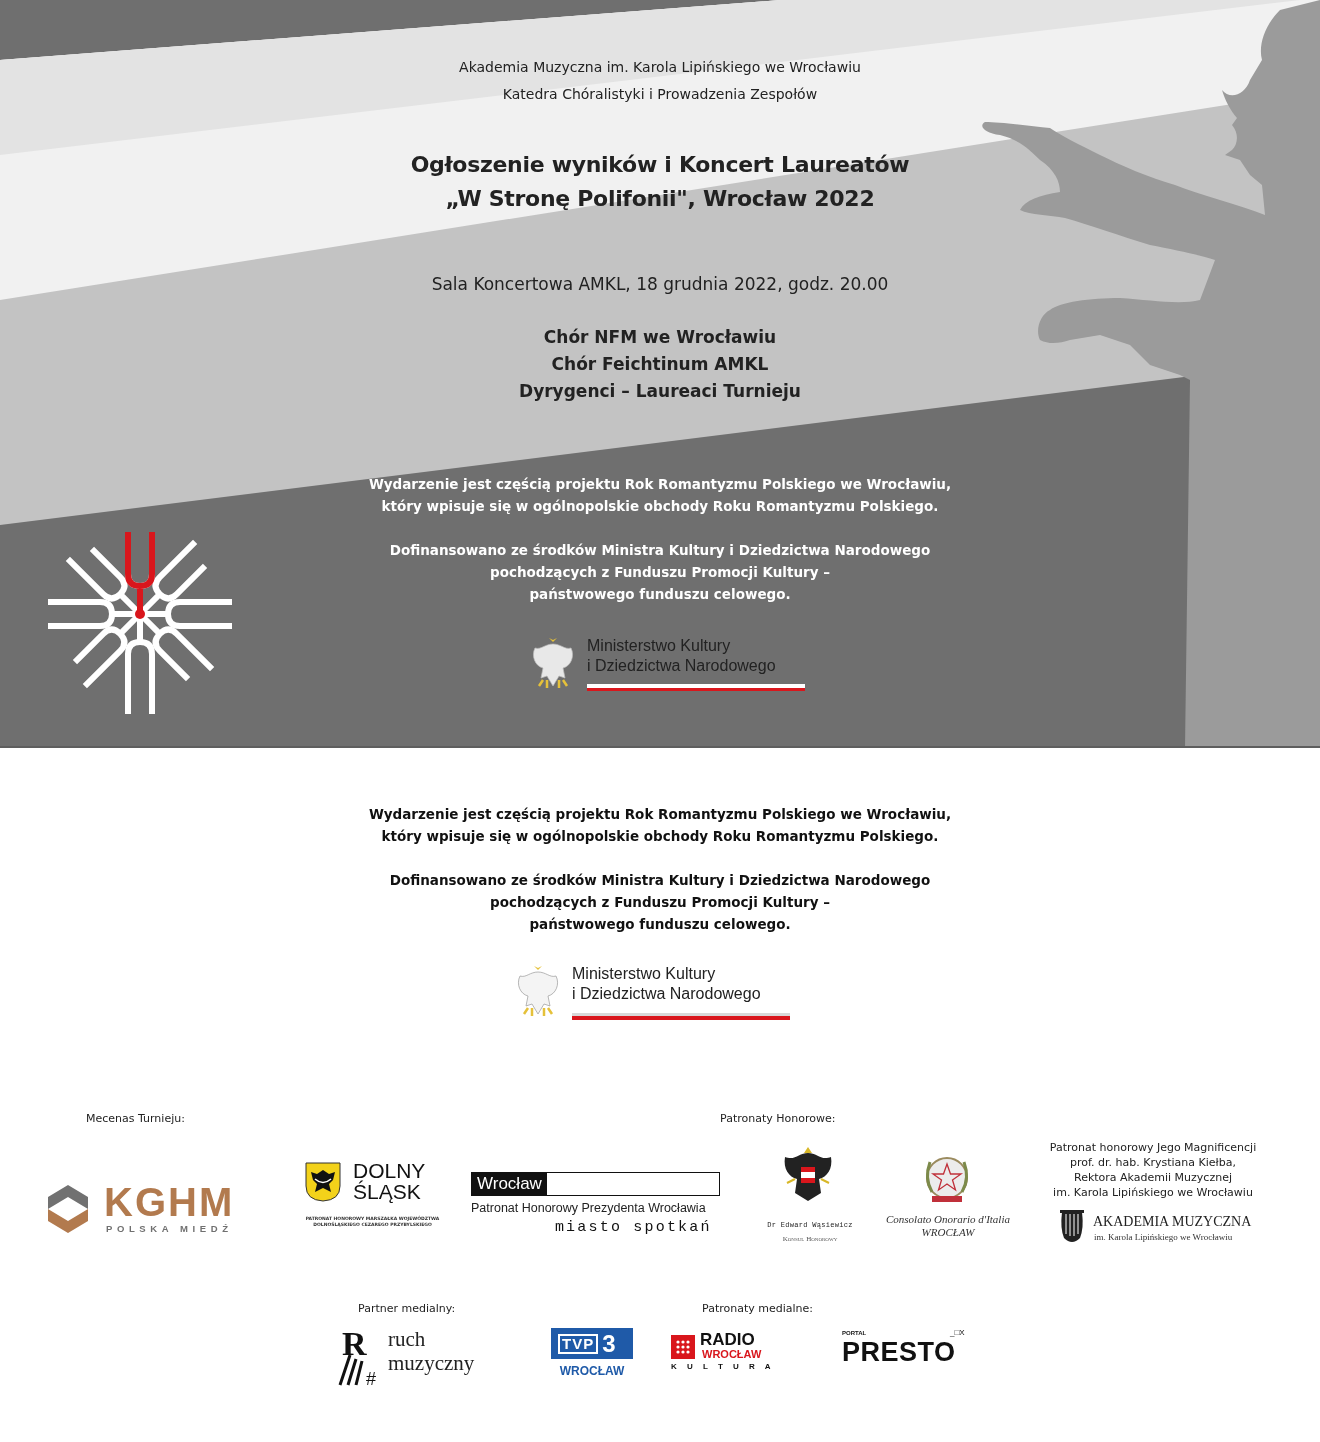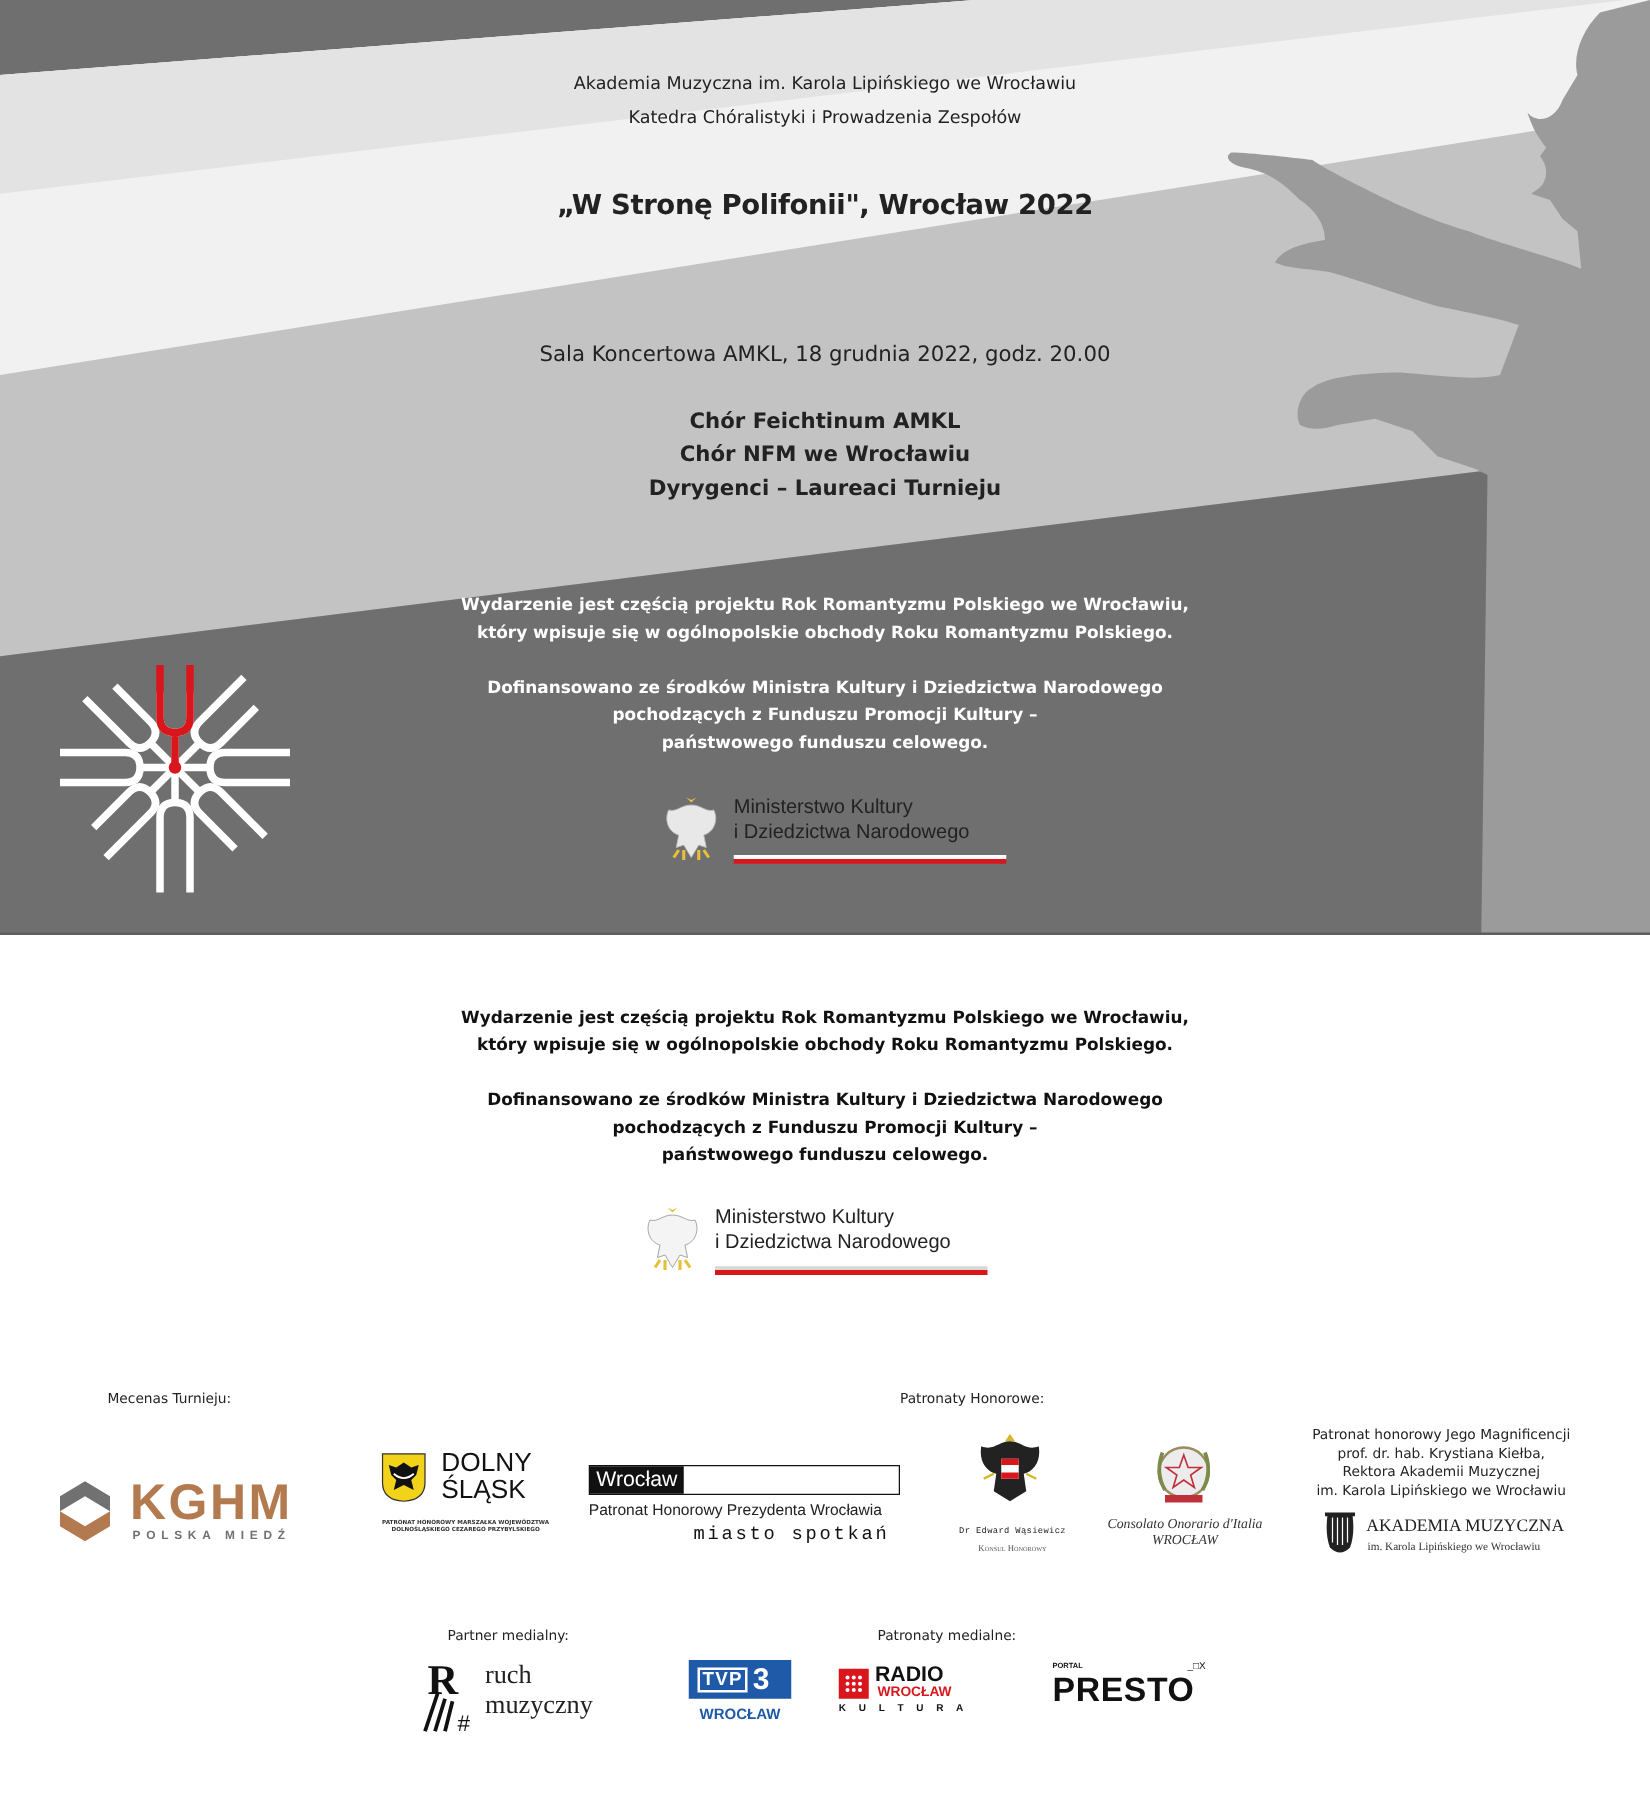--- a/index.html
+++ b/index.html
@@ -41,28 +41,29 @@
   </svg>
   <div id="hero-line"></div>
 </div>
 
 <div class="ct inst">
   <div>Akademia Muzyczna im. Karola Lipińskiego we Wrocławiu</div>
   <div>Katedra Chóralistyki i Prowadzenia Zespołów</div>
 </div>
 
 <div class="ct title">
+  <div>Ogłoszenie wyników i Koncert Laureatów</div>
   <div>„W Stronę Polifonii", Wrocław 2022</div>
 </div>
 
 <div class="ct venue">Sala Koncertowa AMKL, 18 grudnia 2022, godz. 20.00</div>
 
 <div class="ct performers">
+  <div>Chór NFM we Wrocławiu</div>
   <div>Chór Feichtinum AMKL</div>
-  <div>Chór NFM we Wrocławiu</div>
   <div>Dyrygenci – Laureaci Turnieju</div>
 </div>
 
 <div class="ct proj-white" style="top:473px;">
   <div>Wydarzenie jest częścią projektu Rok Romantyzmu Polskiego we Wrocławiu,</div>
   <div>który wpisuje się w ogólnopolskie obchody Roku Romantyzmu Polskiego.</div>
   <div style="height:22px"></div>
   <div>Dofinansowano ze środków Ministra Kultury i Dziedzictwa Narodowego</div>
   <div>pochodzących z Funduszu Promocji Kultury –</div>
   <div>państwowego funduszu celowego.</div>

